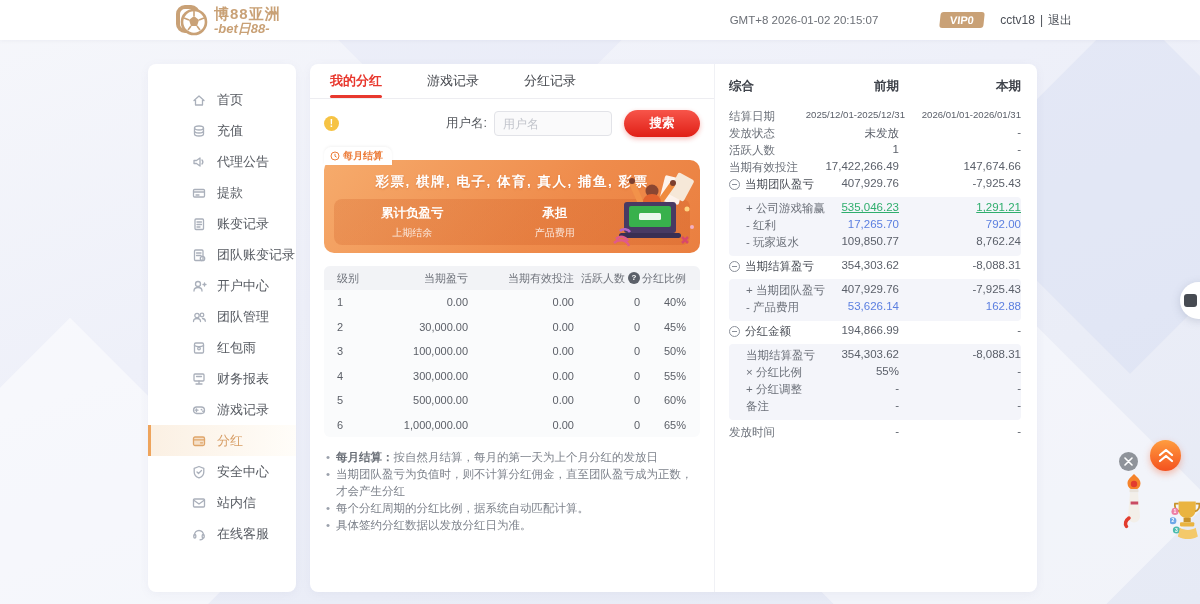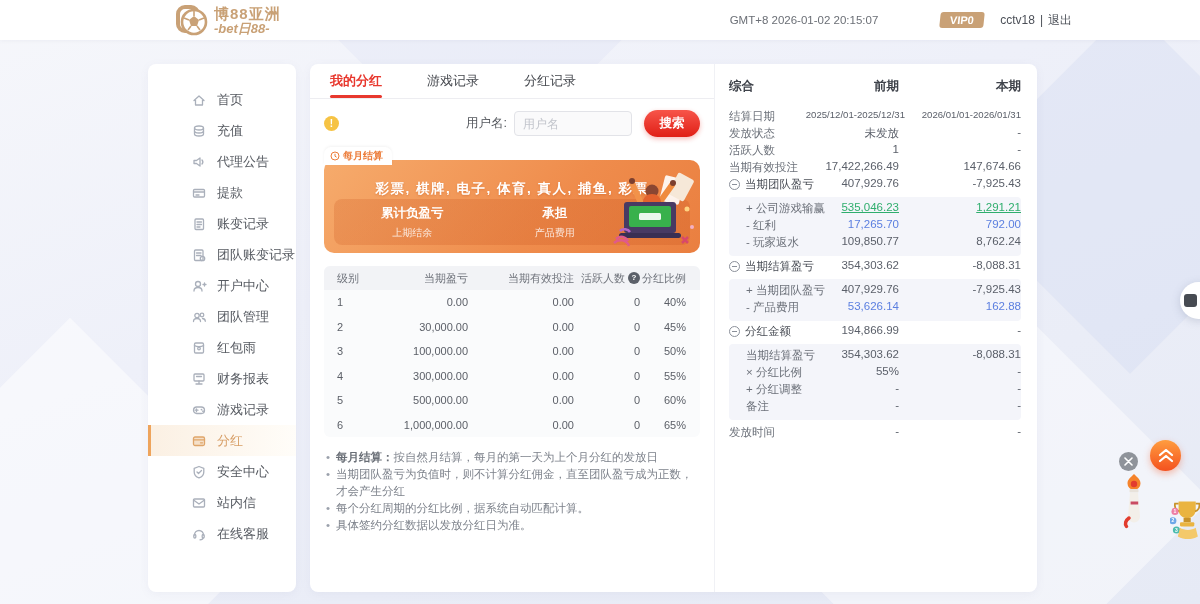--- a/index.html
+++ b/index.html
@@ -51,31 +51,31 @@
                        bottom:0; width:52px; height:3px; border-radius:2px; background:#e8382e; }
 
   .search-row { display:flex; align-items:center; padding:11px 14px 6px; }
   .warn-icon { width:15px; height:15px; border-radius:50%; background:#f6c344; color:#fff;
                font-size:10px; font-weight:bold; text-align:center; line-height:15px; }
   .search-spacer { flex:1; }
   .user-label { font-size:12.5px; color:#55585e; margin-right:7px; }
   .user-input { width:118px; height:25px; border:1px solid #e2e3e8; border-radius:4px; background:#fafafb;
                 padding:0 8px; font-size:12px; color:#333; outline:none; }
   .user-input::placeholder { color:#c2c5cc; }
-  .search-btn { margin-left:12px; width:56px; height:27px; border:none; border-radius:14px;
+  .search-btn { margin-left:12px; width:76px; height:27px; border:none; border-radius:14px;
                 background:linear-gradient(180deg,#f7554a,#e01f16); color:#fff; font-size:12.5px;
                 font-weight:bold; cursor:pointer; box-shadow:0 2px 5px rgba(224,31,22,.3); }
 
   
   .banner { position:relative; margin:17px 14px 0; height:93px; border-radius:10px;
             background:linear-gradient(130deg,#f6ab6c 0%,#ef8c4c 60%,#ea7f40 100%); }
   .banner-tag { position:absolute; top:-13px; left:0; background:#fff; color:#ec7c39; font-size:10px;
                 font-weight:bold; padding:2px 9px 2px 6px; border-radius:7px 7px 0 0;
                 display:flex; align-items:center; gap:3px; box-shadow:0 -1px 3px rgba(0,0,0,.05); }
-  .banner-title { text-align:center; color:#fff; font-weight:bold; font-size:13.5px; padding-top:20px;
+  .banner-title { text-align:center; color:#fff; font-weight:bold; font-size:13.5px; padding-top:13px;
                   letter-spacing:1.5px; text-shadow:0 1px 2px rgba(196,84,24,.4); }
   .banner-strip { position:absolute; left:10px; right:10px; bottom:8px; height:46px; border-radius:8px;
                   background:linear-gradient(90deg,rgba(208,94,38,.26),rgba(208,94,38,.34)); display:flex; }
   .strip-col { text-align:center; padding-top:6px; }
   .strip-col.c1 { flex:0 0 44%; }
   .strip-col.c2 { flex:0 0 36%; }
   .strip-title { color:#fff; font-size:12.5px; font-weight:bold; }
   .strip-sub { color:rgba(255,255,255,.82); font-size:10px; margin-top:4px; }
   .banner-art { position:absolute; right:2px; bottom:2px; }
 

